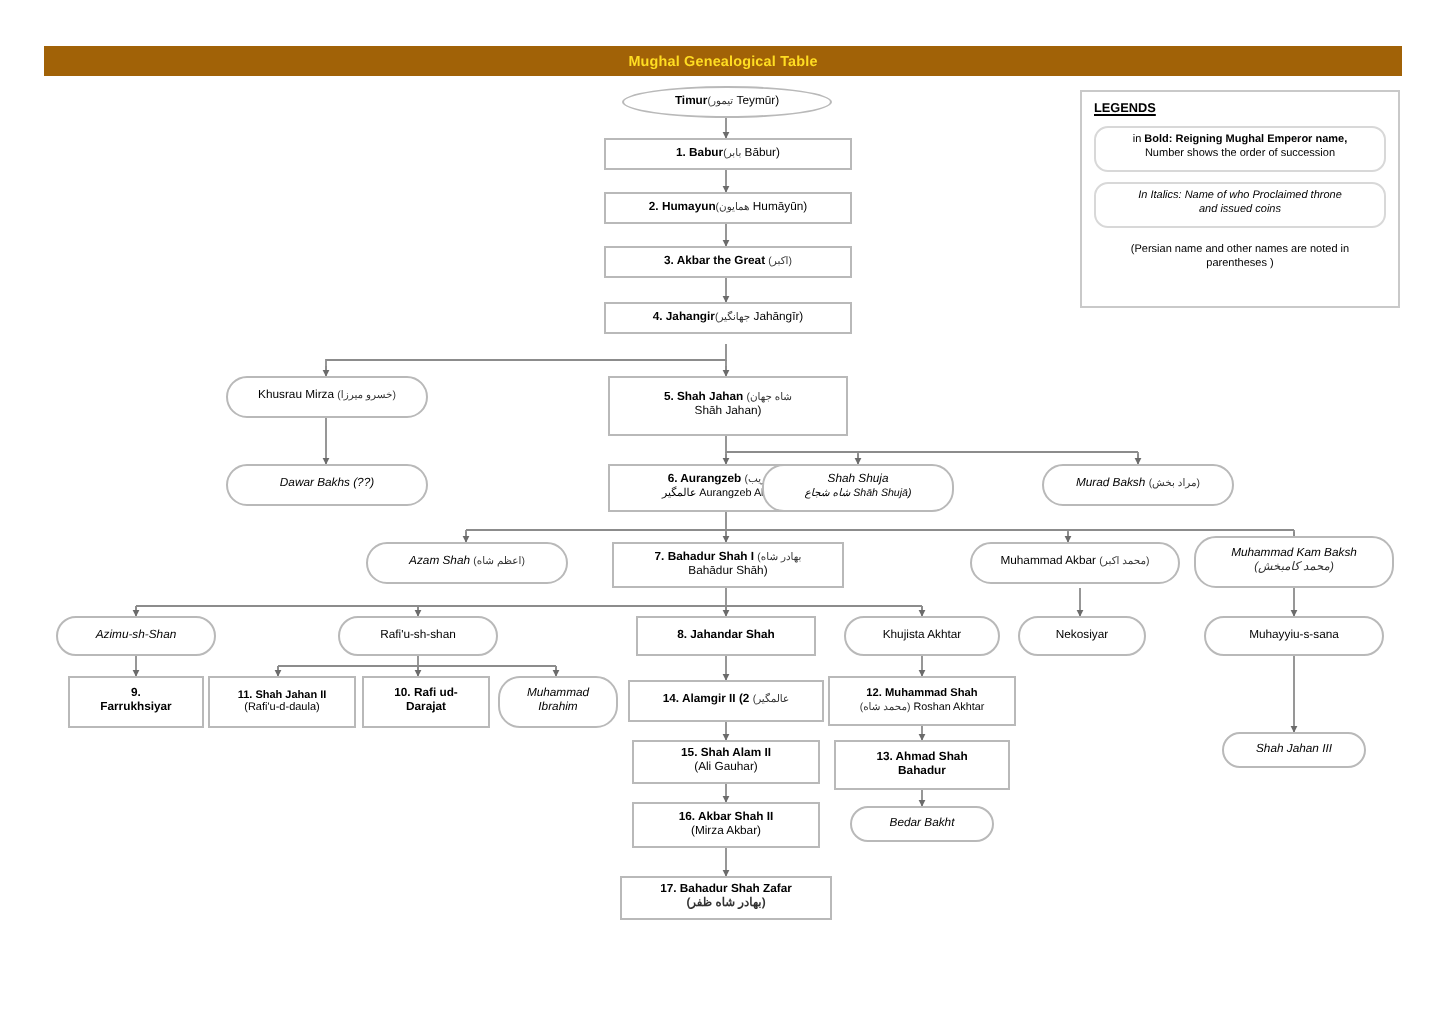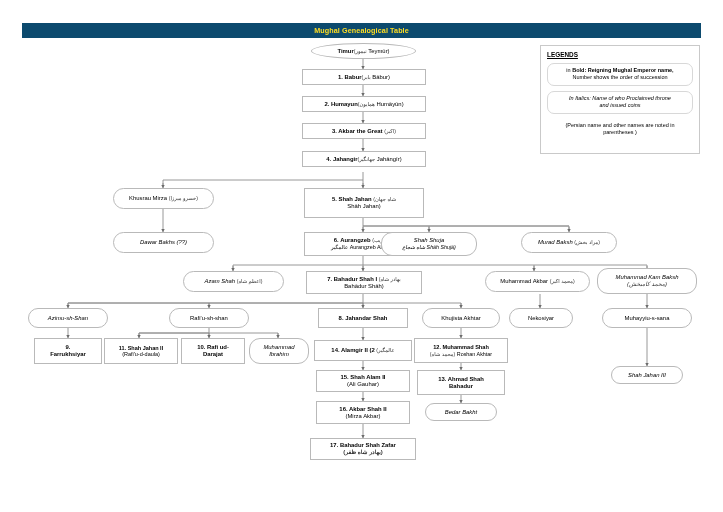--- a/index.html
+++ b/index.html
@@ -122,21 +122,21 @@
     border: none;
   }
   .legend-item b { font-weight: bold; }
   .legend-item i { font-style: italic; }
 </style>
 </head>
 <body>
 
 <div id="canvas">
 
-  <div class="title-bar" style="background: #0c4a6e;">
+  <div class="title-bar" style="background: #a16207;">
     <span class="title-text" style="color: rgb(255, 221, 34);">Mughal Genealogical Table</span>
   </div>
 
   <svg id="wires" viewBox="0 0 723 512" width="723" height="512">
     <defs>
       <marker id="arr" markerWidth="5" markerHeight="5" refX="3.6" refY="2" orient="auto" markerUnits="strokeWidth">
         <path d="M0,0 L4,2 L0,4 z" fill="#6b6b6b"></path>
       </marker>
     </defs>
     <g stroke="#8c8c8c" stroke-width="0.9" fill="none" marker-end="url(#arr)">

